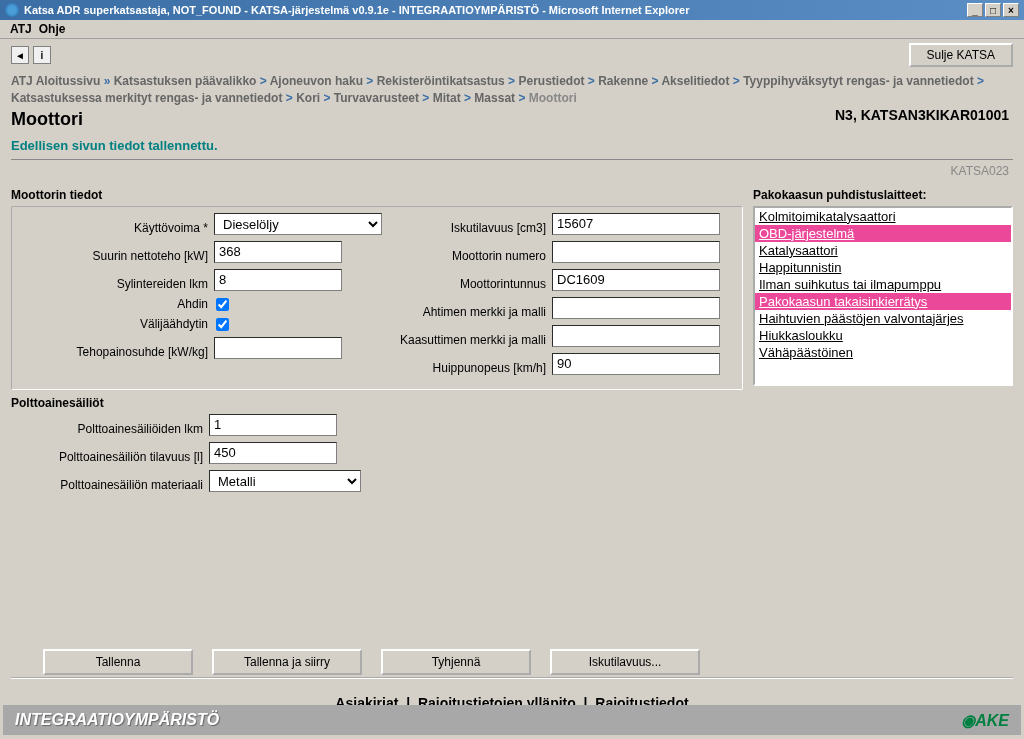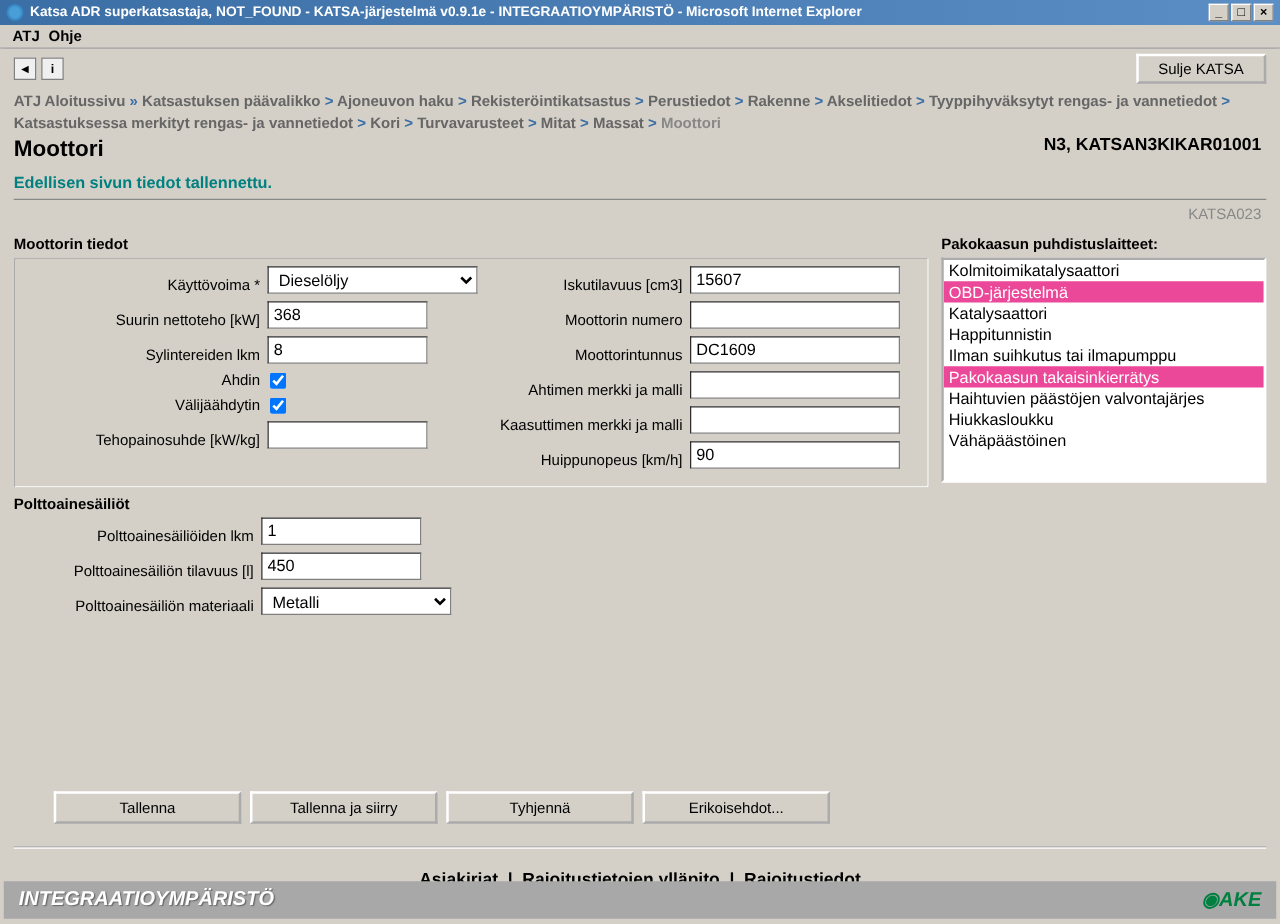--- a/index.html
+++ b/index.html
@@ -160,31 +160,32 @@
 .listbox {
   border: 2px inset #fff;
   background: white;
   height: 180px;
   overflow: auto;
   font-size: 13px;
 }
 .listbox-item {
   padding: 1px 4px;
   cursor: pointer;
+  text-decoration: underline;
 }
 .listbox-item.selected {
   background: #ec4899;
   color: white;
 }
 .bottom-buttons {
   position: absolute;
-  bottom: 76px;
+  bottom: 60px;
   left: 40px;
   display: flex;
-  gap: 7px;
+  gap: 19px;
   align-items: flex-end;
 }
 .bottom-buttons .btn {
   width: 150px;
   font-weight: normal;
   padding: 4px 8px;
 }
 .bottom-links {
   position: absolute;
   bottom: 24px;
@@ -358,21 +359,21 @@
           <div class="listbox-item">Hiukkasloukku</div>
           <div class="listbox-item">Vähäpäästöinen</div>
         </div>
     </div>
   </div>
 
   <div class="bottom-buttons">
     <button class="btn">Tallenna</button>
     <button class="btn">Tallenna ja siirry</button>
     <button class="btn">Tyhjennä</button>
-    <button class="btn">Erikoisehdot...</button>
+    <button class="btn">Iskutilavuus...</button>
   </div>
   <hr class="sep-line" style="position:absolute;bottom:56px;left:8px;right:8px;margin:0;border-top:2px groove #fff">
 
   <div class="bottom-links">
     <span>Asiakirjat</span>
     &nbsp;|&nbsp;
     <span>Rajoitustietojen ylläpito</span>
     &nbsp;|&nbsp;
     <span>Rajoitustiedot</span>
   </div>

